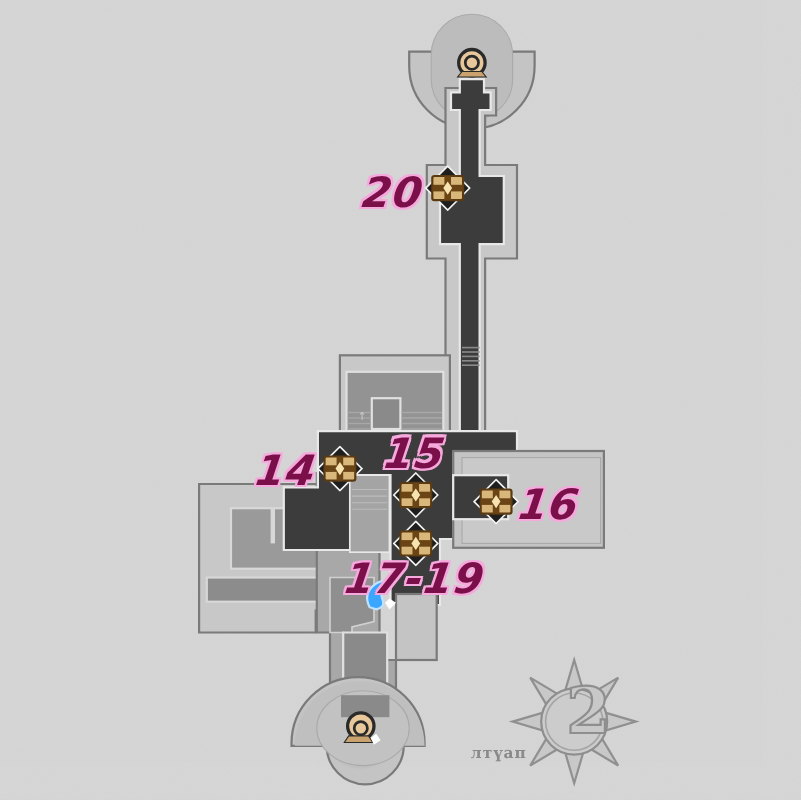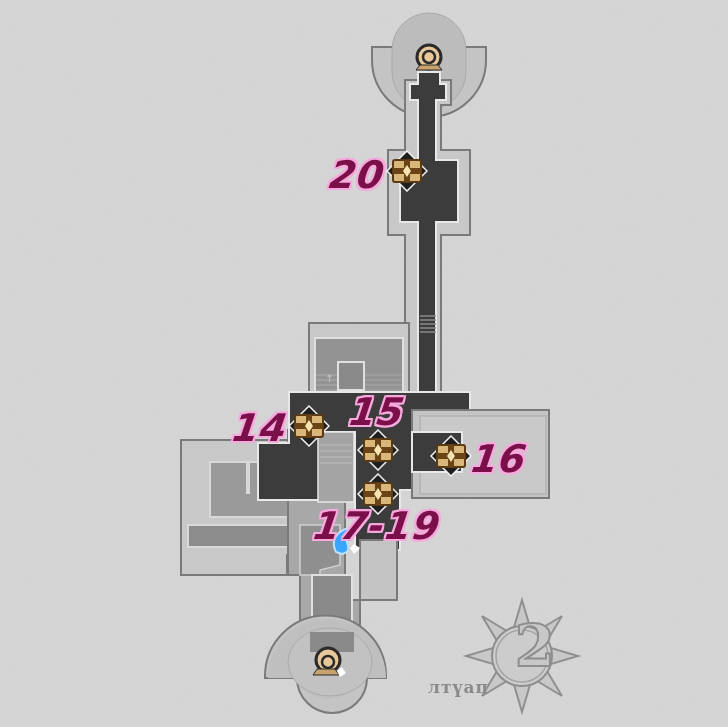--- a/index.html
+++ b/index.html
@@ -25,21 +25,21 @@
         -2px 2px 0 #f6a9dd, 2px 2px 0 #f6a9dd,
         0 -2px 0 #f6a9dd, 0 2px 0 #f6a9dd,
         -2px 0 0 #f6a9dd, 2px 0 0 #f6a9dd;
     }
     .chest {
       position: absolute; width: 42px; height: 42px;
     }
     .floor-name {
       position: absolute; left: 428px; top: 677px;
       font-family: "DejaVu Serif", serif; font-weight: bold;
-      font-size: 17px; color: #8a8a8a; letter-spacing: 1px;
+      font-size: 14px; color: #8a8a8a; letter-spacing: 1px;
     }
     .floor-num {
       position: absolute; left: 500px; top: 612px; width: 70px; text-align: center;
       font-family: "DejaVu Serif", serif; font-size: 58px; font-weight: bold;
       color: #c8c8c8;
       -webkit-text-stroke: 2px #8e8e8e;
     }
   </style>
 </head>
 <body>

